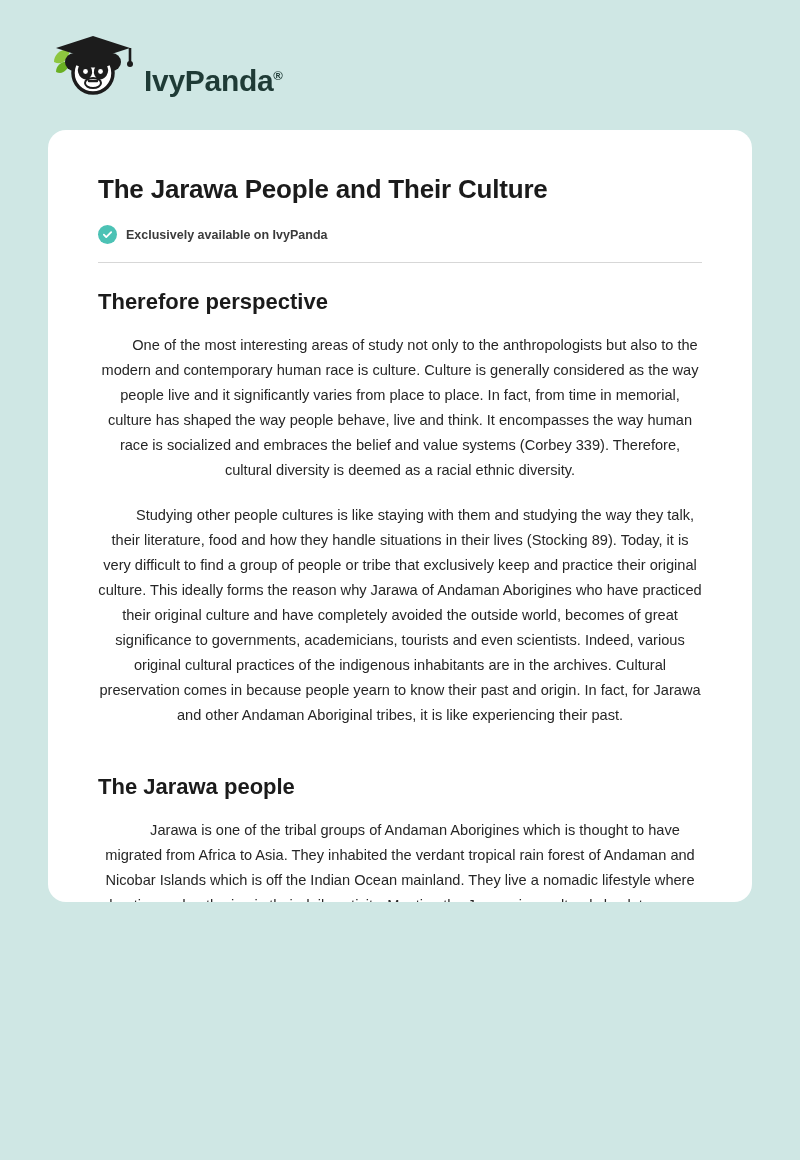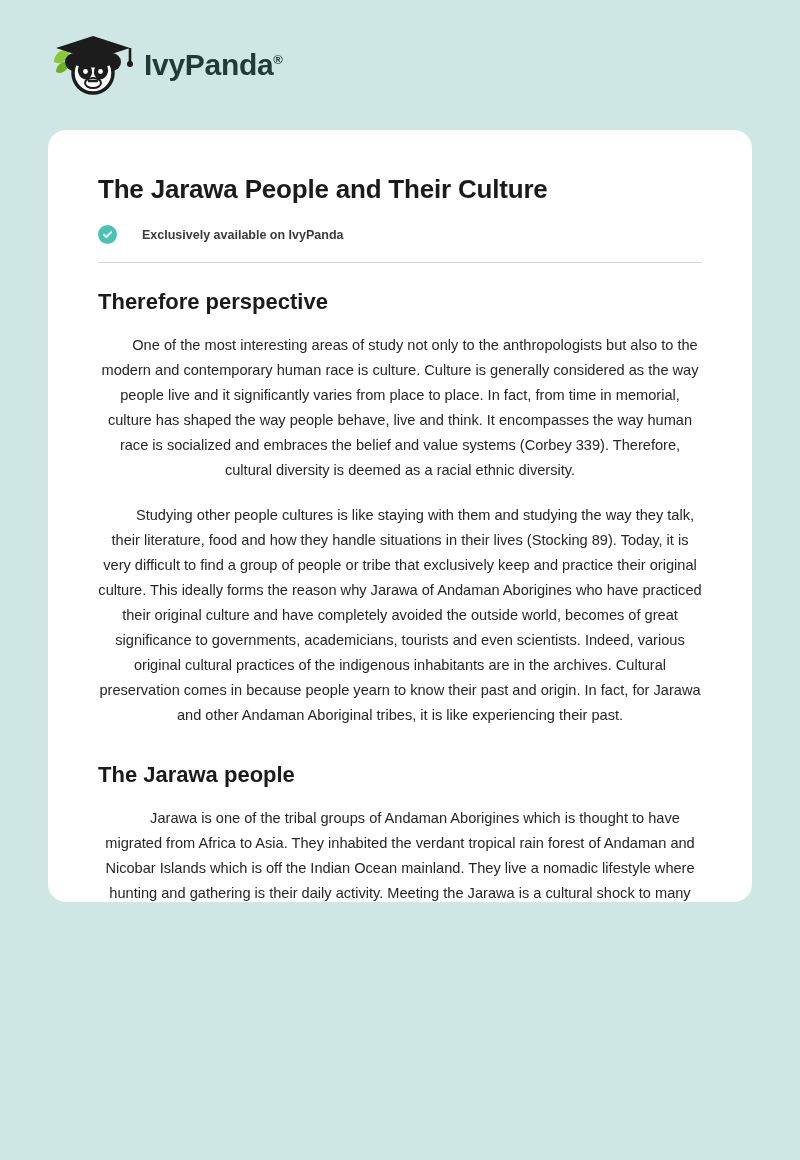--- a/index.html
+++ b/index.html
@@ -28,21 +28,21 @@
     gap: 14px;
   }
   .brand-essay {
     font-size: 31px;
     color: #2c3e3d;
     font-family: "Liberation Sans", sans-serif;
     letter-spacing: 0.2px;
   }
   .logo-wrap {
     display: flex;
-    align-items: center;
+    align-items: flex-end;
     gap: 6px;
   }
   .panda-logo {
     width: 92px;
     height: 66px;
     position: relative;
     display: block;
   }
   .brand-name {
     font-size: 30px;
@@ -71,21 +71,21 @@
   .doc-title {
     font-size: 26px;
     font-weight: bold;
     color: #1b1b1b;
     margin: 0 0 20px 0;
     letter-spacing: -0.2px;
   }
   .badge-row {
     display: flex;
     align-items: center;
-    gap: 25px;
+    gap: 9px;
     margin-bottom: 18px;
   }
   .badge-check {
     width: 19px;
     height: 19px;
     border-radius: 50%;
     background: #4cc2b5;
     display: flex;
     align-items: center;
     justify-content: center;
@@ -102,21 +102,21 @@
     border-top: 1px solid #d7d7d7;
     margin: 0 0 26px 0;
   }
   h2.section {
     font-size: 22px;
     font-weight: bold;
     color: #1b1b1b;
     margin: 0 0 18px 0;
   }
   h2.section.second {
-    margin-top: 34px;
+    margin-top: 46px;
   }
   p.para {
     font-size: 14.6px;
     line-height: 25px;
     color: #262626;
     margin: 0 0 20px 0;
     text-indent: 30px;
     text-align: center;
   }
   p.para.last { margin-bottom: 16px; }

